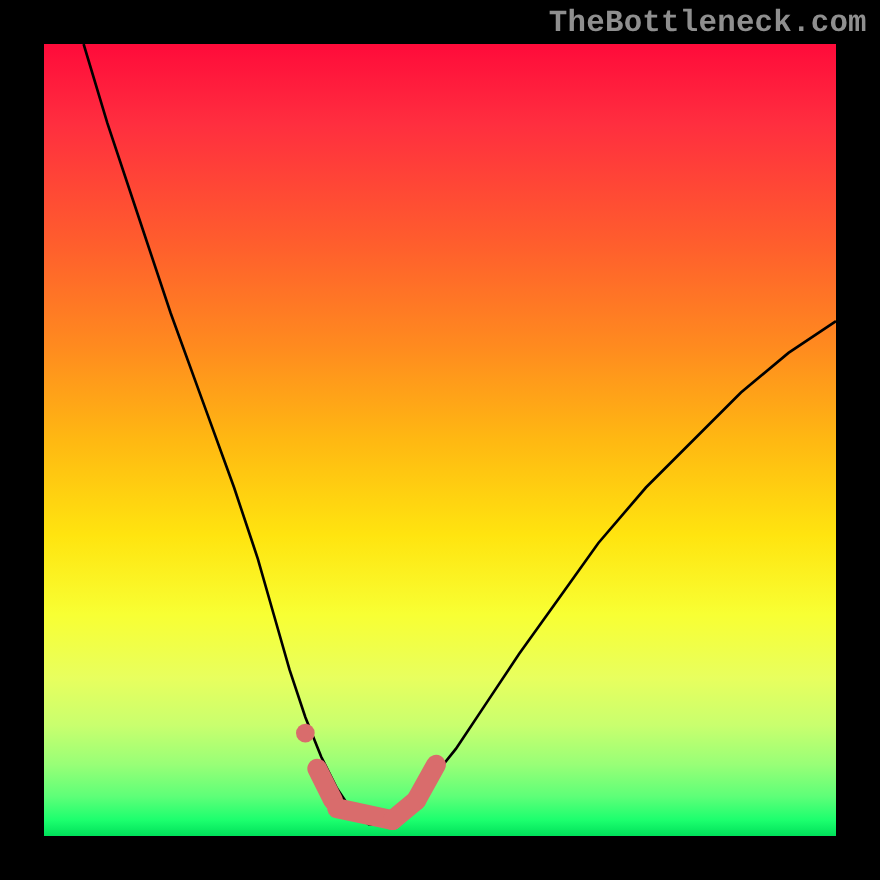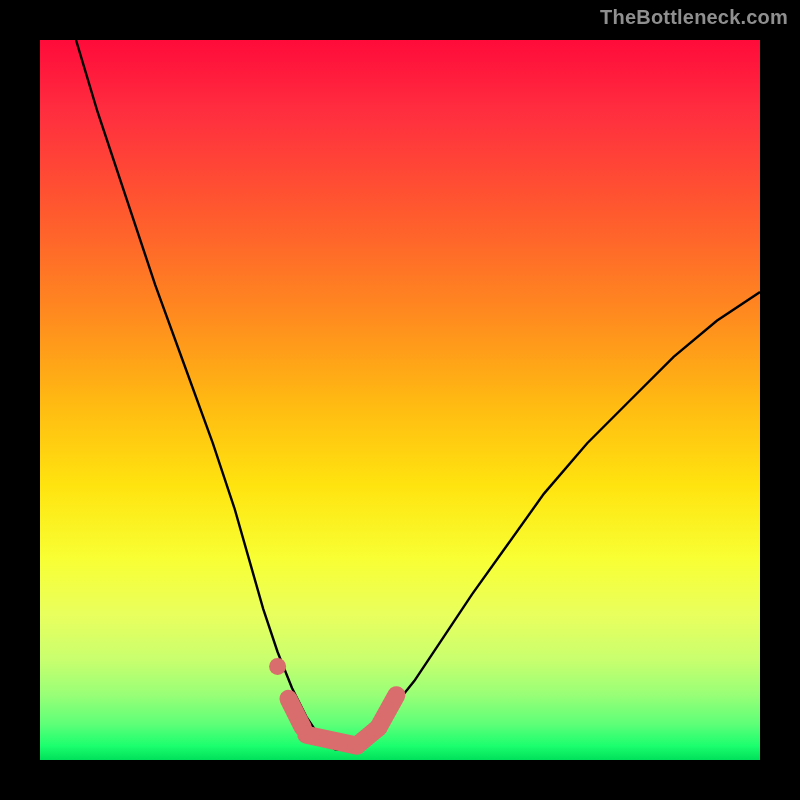--- a/index.html
+++ b/index.html
@@ -46,24 +46,25 @@
     position: absolute;
     left: 0; top: 0;
     width: 720px;
     height: 720px;
   }
   .watermark {
     position: absolute;
     top: 6px;
     right: 12px;
     color: #8f8f8f;
-    font-size: 20px;
+    font-size: 28px;
     font-weight: 600;
     letter-spacing: 0.2px;
     user-select: none;
+    font-family: Liberation Mono, monospace;
   }
 </style>
 </head>
 <body>
 
 <div class="frame">
   <div class="plot-area">
     <svg class="curve-svg" viewBox="0 0 720 720" preserveAspectRatio="none">
       <path d="M36.0 0.0 L57.6 72.0 L86.4 158.4 L115.2 244.8 L144.0 324.0 L172.8 403.2 L194.4 468.0 L208.8 518.4 L223.2 568.8 L237.6 612.0 L252.0 648.0 L266.4 676.8 L280.8 698.4 L295.2 709.2 L309.6 709.2 L324.0 698.4 L345.6 676.8 L374.4 640.8 L403.2 597.6 L432.0 554.4 L468.0 504.0 L504.0 453.6 L547.2 403.2 L590.4 360.0 L633.6 316.8 L676.8 280.8 L720.0 252.0" fill="none" stroke="#000000" stroke-width="2.4" id="curve-path"></path>
       <g id="marker-group">

